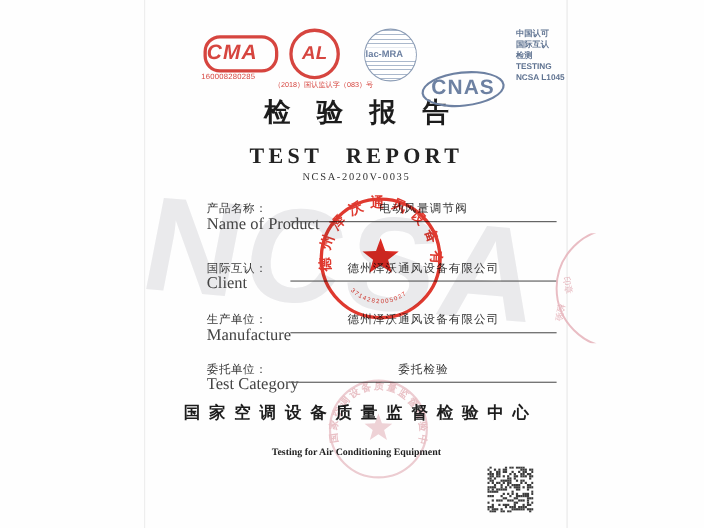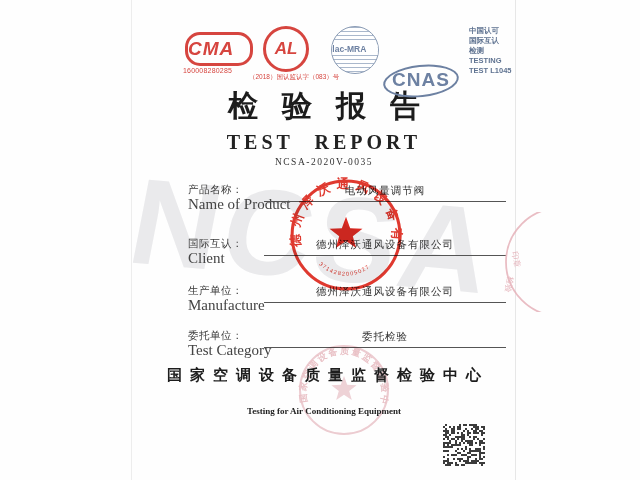--- a/index.html
+++ b/index.html
@@ -27,21 +27,21 @@
   .cnas{position:absolute;left:200px;top:8px;width:76px;height:36px;margin-top:29px;}
   .cnas-ellipse{position:absolute;left:0;top:2px;width:72px;height:28px;border:2.5px solid #6d81a2;
     border-radius:50%;transform:rotate(-6deg);}
   .cnas-text{position:absolute;left:4px;top:6px;width:68px;text-align:center;font-weight:bold;
     font-size:19px;color:#6d81a2;letter-spacing:1px;background:transparent;}
   .accred{position:absolute;left:286px;top:0px;width:60px;font-size:7.5px;font-weight:bold;
     color:#5f7391;line-height:10px;white-space:nowrap;}
 
   
   .centered{position:absolute;left:130px;width:388px;text-align:center;z-index:1;}
-  .title-zh{top:86px;font-size:30px;font-weight:bold;color:#1c1c1c;letter-spacing:24px;text-indent:24px;}
+  .title-zh{top:86px;font-size:24px;font-weight:bold;color:#1c1c1c;letter-spacing:24px;text-indent:24px;}
   .title-en{top:131px;font-family:"Liberation Serif","DejaVu Serif",serif;font-size:20px;font-weight:600;
     color:#222;letter-spacing:4px;word-spacing:12px;}
   .report-no{top:157px;font-family:"Liberation Serif","DejaVu Serif",serif;font-size:9.5px;
     color:#333;letter-spacing:1.5px;}
 
   
   .frow{position:absolute;left:188px;width:318px;height:24px;z-index:1;}
   .flabel-zh{position:absolute;left:0;top:0;font-size:10.5px;color:#3a3a3a;letter-spacing:0.5px;white-space:nowrap;}
   .flabel-en{position:absolute;left:0;top:13px;font-family:Liberation Serif, serif;
     font-size:15px;color:#444;white-space:nowrap;}
@@ -77,21 +77,21 @@
     </div>
     <div class="cnas">
       <div class="cnas-ellipse"></div>
       <div class="cnas-text">CNAS</div>
     </div>
     <div class="accred">
       <div>中国认可</div>
       <div>国际互认</div>
       <div>检测</div>
       <div>TESTING</div>
-      <div>TEST L1045</div>
+      <div>NCSA L1045</div>
     </div>
   </div>
 
   <div class="centered title-zh">检验报告</div>
   <div class="centered title-en">TEST REPORT</div>
   <div class="centered report-no">NCSA-2020V-0035</div>
 
   <div class="frow" style="top:183px">
     <div class="flabel-zh">产品名称：</div>
     <div class="flabel-en">Name of Product</div>

